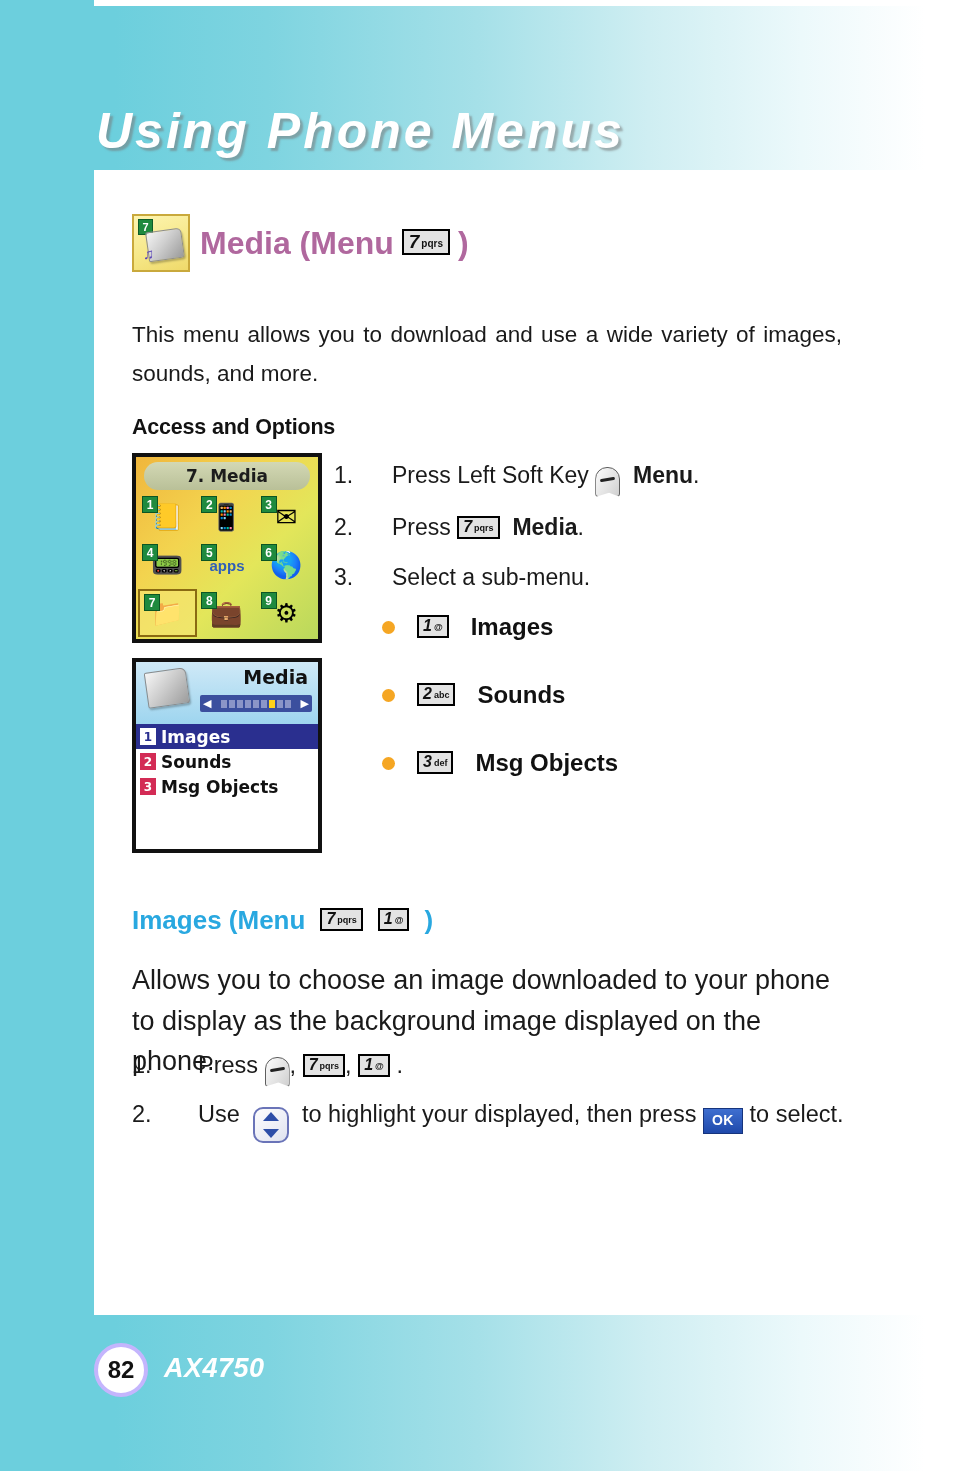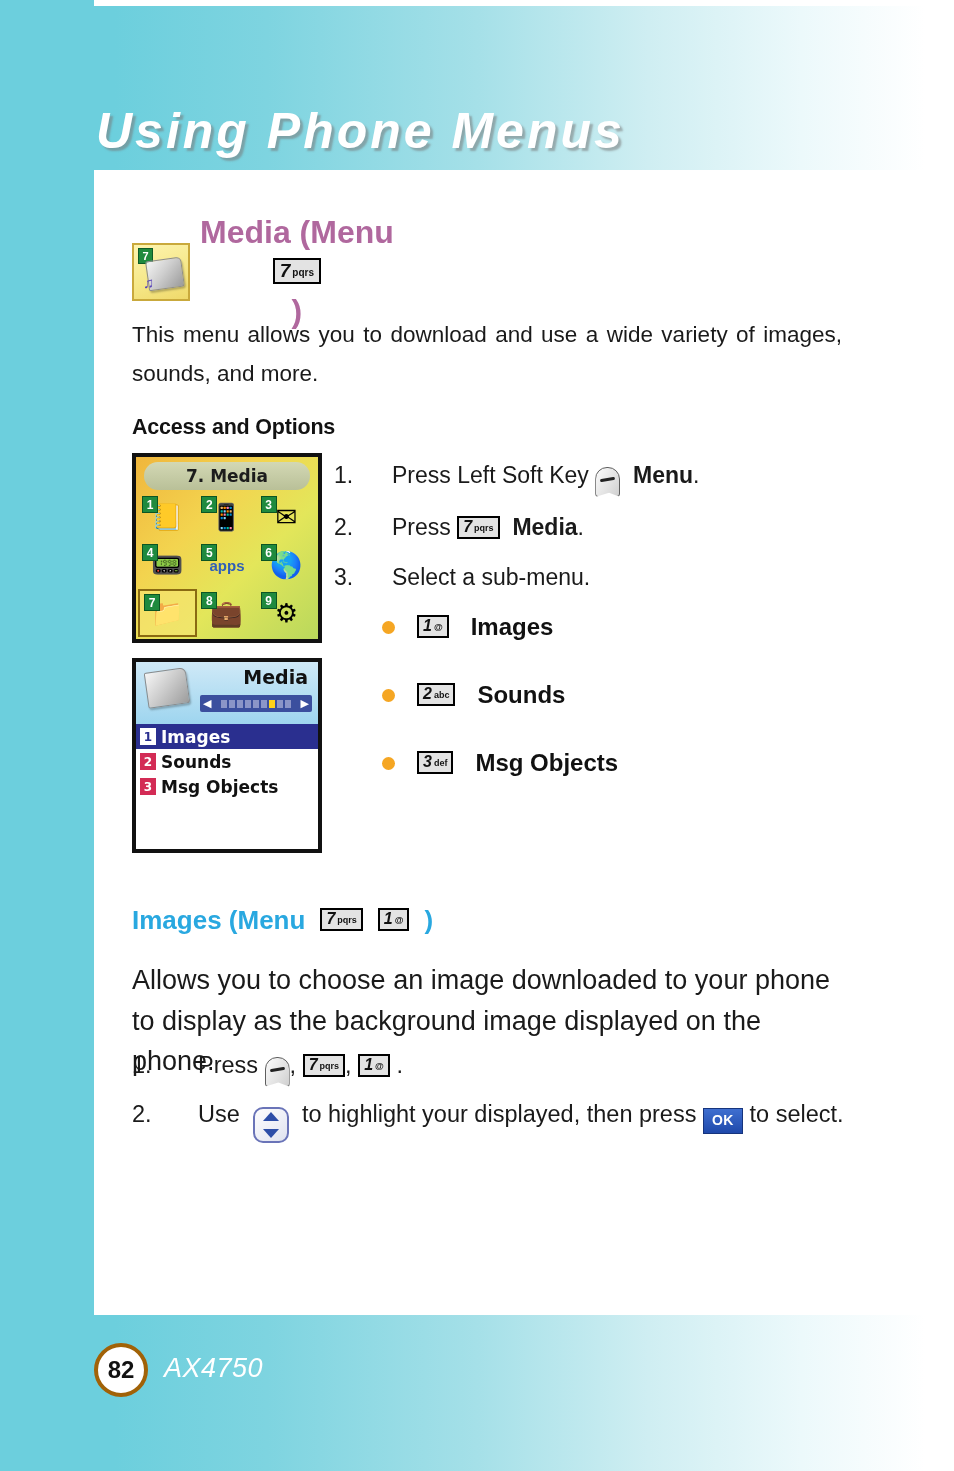--- a/index.html
+++ b/index.html
@@ -76,21 +76,21 @@
     line-height:1;
   }
   .folder-icon .note {
     position:absolute; left:9px; top:30px;
     width:14px; height:14px;
     color:#5a44b8; font-size:15px; line-height:1;
   }
   .media-title-text {
     font-size: 32px; font-weight: bold; color: #b0689e;
     margin-left: 10px; white-space: nowrap;
-    display:flex; align-items:center; gap:8px;flex-direction:column;
+    display:flex; align-items:center; gap:8px;
   }
 
   
   .key {
     display: inline-flex; align-items: baseline; justify-content: center;
     background: #e3e3e3;
     border: 2px solid #000000;
     padding: 1px 5px 2px 5px;
     line-height: 1;
     vertical-align: middle;
@@ -297,27 +297,27 @@
   .step2 .num { width:66px; flex:none; }
   .step2 .txt { flex:1; }
 
   
   .footer {
     position:absolute; left:0; top:1315px; width:954px; height:156px;
   }
   .pagenum {
     position:absolute; left:94px; top:28px;
     width:54px; height:54px; border-radius:50%;
-    background:#ffffff; border:4px solid #a16207;
+    background:#ffffff; border:4px solid #c4b5fd;
     display:flex; align-items:center; justify-content:center;
     font-size:24px; font-weight:bold; color:#111;
   }
   .modelname {
     position:absolute; left:164px; top:38px;
-    font-size:27px; font-weight:normal; font-style:italic; color:#ffffff;
+    font-size:27px; font-weight:bold; font-style:italic; color:#ffffff;
     letter-spacing:0.5px;
   }
 </style>
 </head>
 <body>
 
 <div class="page-bg"></div>
 <div class="bg-top-white"></div>
 <div class="left-strip"></div>
 

